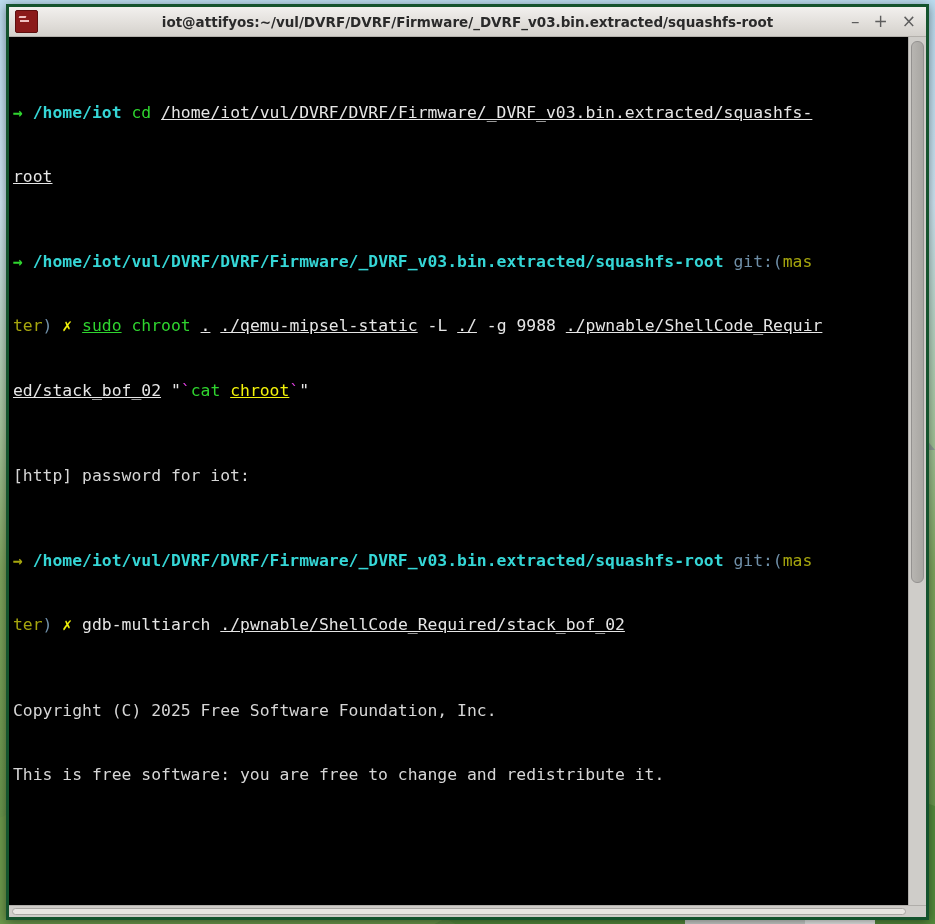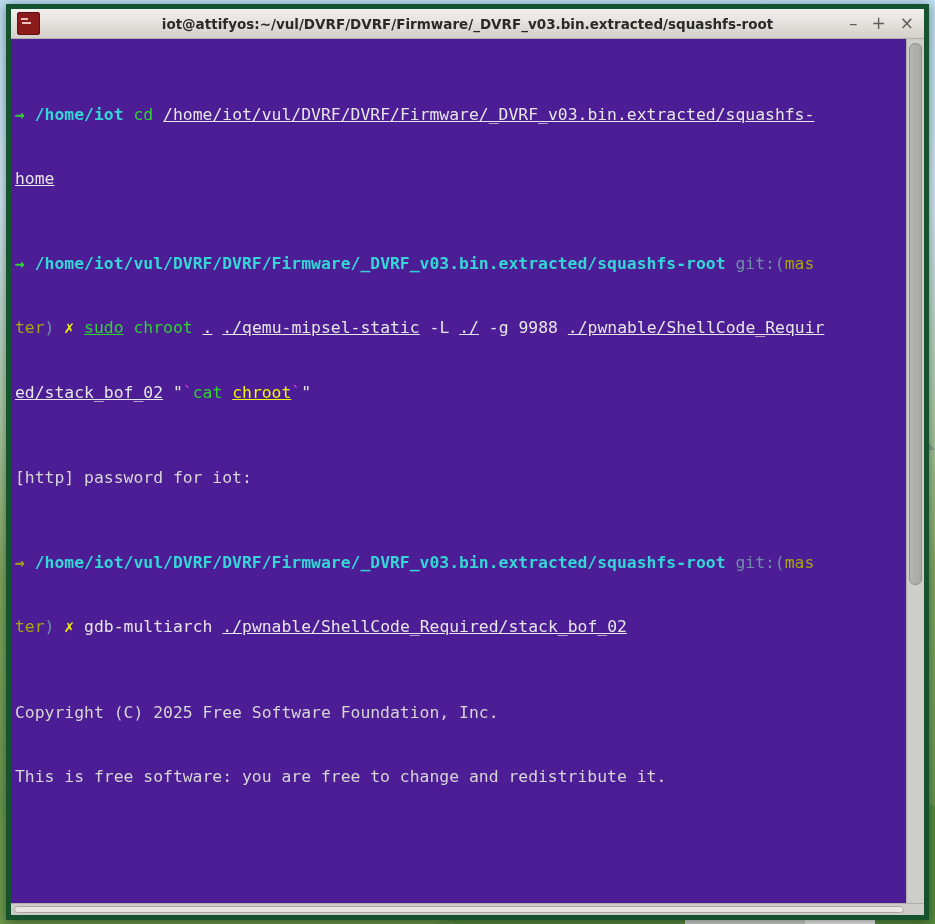--- a/index.html
+++ b/index.html
@@ -19,21 +19,21 @@
   #desktop .h2{right:-80px;bottom:-50px;width:600px;height:200px;background:#558b3c;}
   #desktop .h3{left:40%;bottom:10px;width:300px;height:120px;background:#7fae5c;}
   #desktop .rock{position:absolute;right:130px;bottom:0;width:120px;height:46px;background:#cfd3cf;border-radius:8px 10px 0 0;}
   #desktop .rock2{position:absolute;right:60px;bottom:0;width:70px;height:30px;background:#eef0ee;border-radius:8px 8px 0 0;}
   #desktop .mt{position:absolute;right:0px;top:330px;width:180px;height:120px;background:#8e9b93;clip-path:polygon(0% 100%,45% 0%,100% 100%);}
 
   
   #window{
     position:absolute;left:6px;top:4px;width:923px;height:916px;
     background:#d6d3cf;
-    border:5px solid #14532d;
+    border:3px solid #14532d;
     box-shadow:0 2px 10px rgba(0,0,0,.45);
     box-sizing:border-box;
     display:flex;flex-direction:column;
   }
   #titlebar{
     height:29px;flex:0 0 29px;
     background:linear-gradient(180deg,#f2f0ee 0%,#e2dfdb 55%,#d4d1cc 100%);
     border-bottom:1px solid #b3b0ab;
     display:flex;align-items:center;position:relative;
   }
@@ -58,21 +58,21 @@
   #winbtns{margin-left:auto;margin-right:10px;display:flex;gap:14px;align-items:center;z-index:2;}
   #winbtns span{
     font-family:"DejaVu Sans","Liberation Sans",sans-serif;
     font-size:17px;color:#5d5d5d;line-height:1;cursor:pointer;
   }
 
   
   #termwrap{flex:1;display:flex;background:#2b2b2b;min-height:0;}
   #term{
     flex:1;min-width:0;
-    background:#4c1d95;color:#d6d6d6;
+    background:#000000;color:#d6d6d6;
     font-size:16.4px;line-height:21.35px;
     padding:1px 0 0 4px;
     white-space:pre;
     overflow:hidden;
     letter-spacing:0px;
   }
   #term .line{height:21.35px;}
 
   
   #vscroll{
@@ -122,21 +122,21 @@
       <span>–</span>
       <span>+</span>
       <span>×</span>
     </div>
   </div>
 
   <div id="termwrap">
     <div id="term">
 
       <div class="line"><span class="c-green c-bold">→</span> <span class="c-cyanb">/home/iot</span> <span class="c-green">cd</span> <span class="c-white u">/home/iot/vul/DVRF/DVRF/Firmware/_DVRF_v03.bin.extracted/squashfs-</span></div>
-      <div class="line"><span class="c-white u">home</span></div>
+      <div class="line"><span class="c-white u">root</span></div>
 
       <div class="line"><span class="c-green c-bold">→</span> <span class="c-cyanb">/home/iot/vul/DVRF/DVRF/Firmware/_DVRF_v03.bin.extracted/squashfs-root</span> <span class="c-gitgrey">git:(</span><span class="c-olive">mas</span></div>
       <div class="line"><span class="c-olive">ter</span><span class="c-gitgrey">)</span> <span class="c-yellow c-bold">✗</span> <span class="c-green u">sudo</span> <span class="c-green">chroot</span> <span class="c-white u">.</span> <span class="c-white u">./qemu-mipsel-static</span> <span class="c-white">-L</span> <span class="c-white u">./</span> <span class="c-white">-g</span> <span class="c-white">9988</span> <span class="c-white u">./pwnable/ShellCode_Requir</span></div>
       <div class="line"><span class="c-white u">ed/stack_bof_02</span> <span class="c-white">"</span><span class="c-magenta">`</span><span class="c-green">cat</span> <span class="c-yellow u">chroot</span><span class="c-magenta">`</span><span class="c-white">"</span></div>
 
       <div class="line">[http] password for iot:</div>
 
       <div class="line"><span class="c-olive c-bold">→</span> <span class="c-cyanb">/home/iot/vul/DVRF/DVRF/Firmware/_DVRF_v03.bin.extracted/squashfs-root</span> <span class="c-gitgrey">git:(</span><span class="c-olive">mas</span></div>
       <div class="line"><span class="c-olive">ter</span><span class="c-gitgrey">)</span> <span class="c-yellow c-bold">✗</span> <span class="c-white">gdb-multiarch</span> <span class="c-white u">./pwnable/ShellCode_Required/stack_bof_02</span></div>
 

